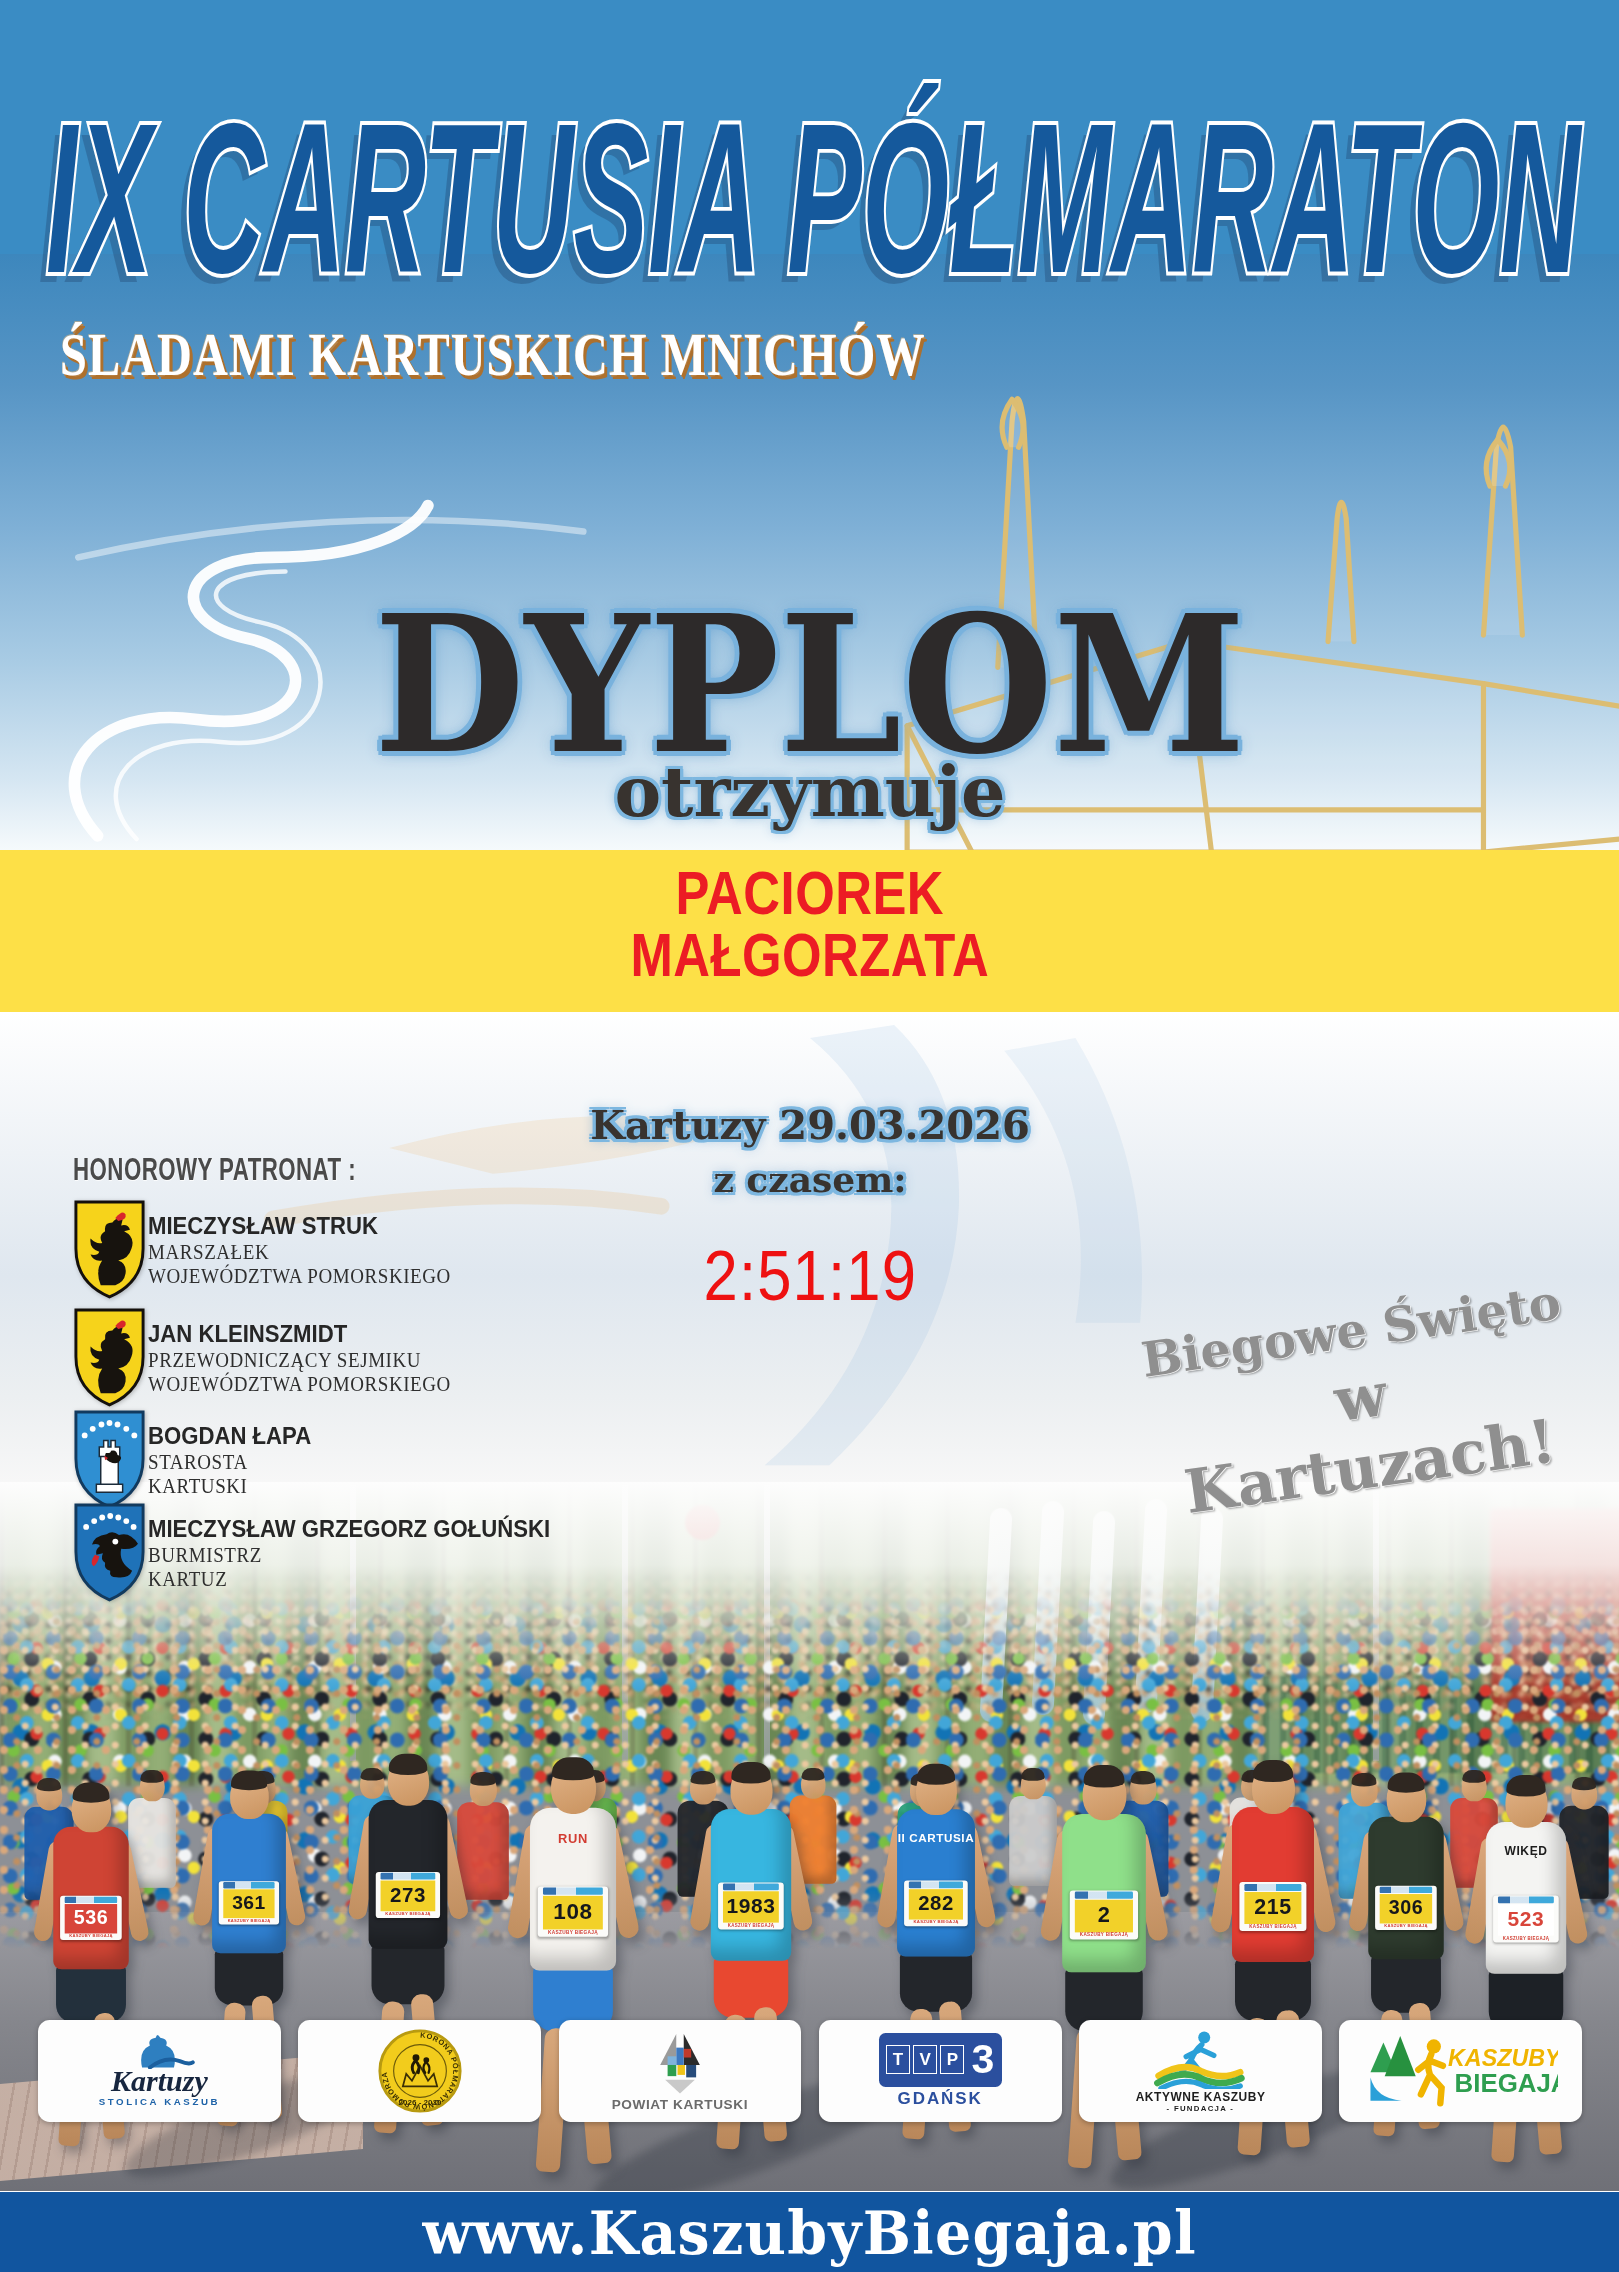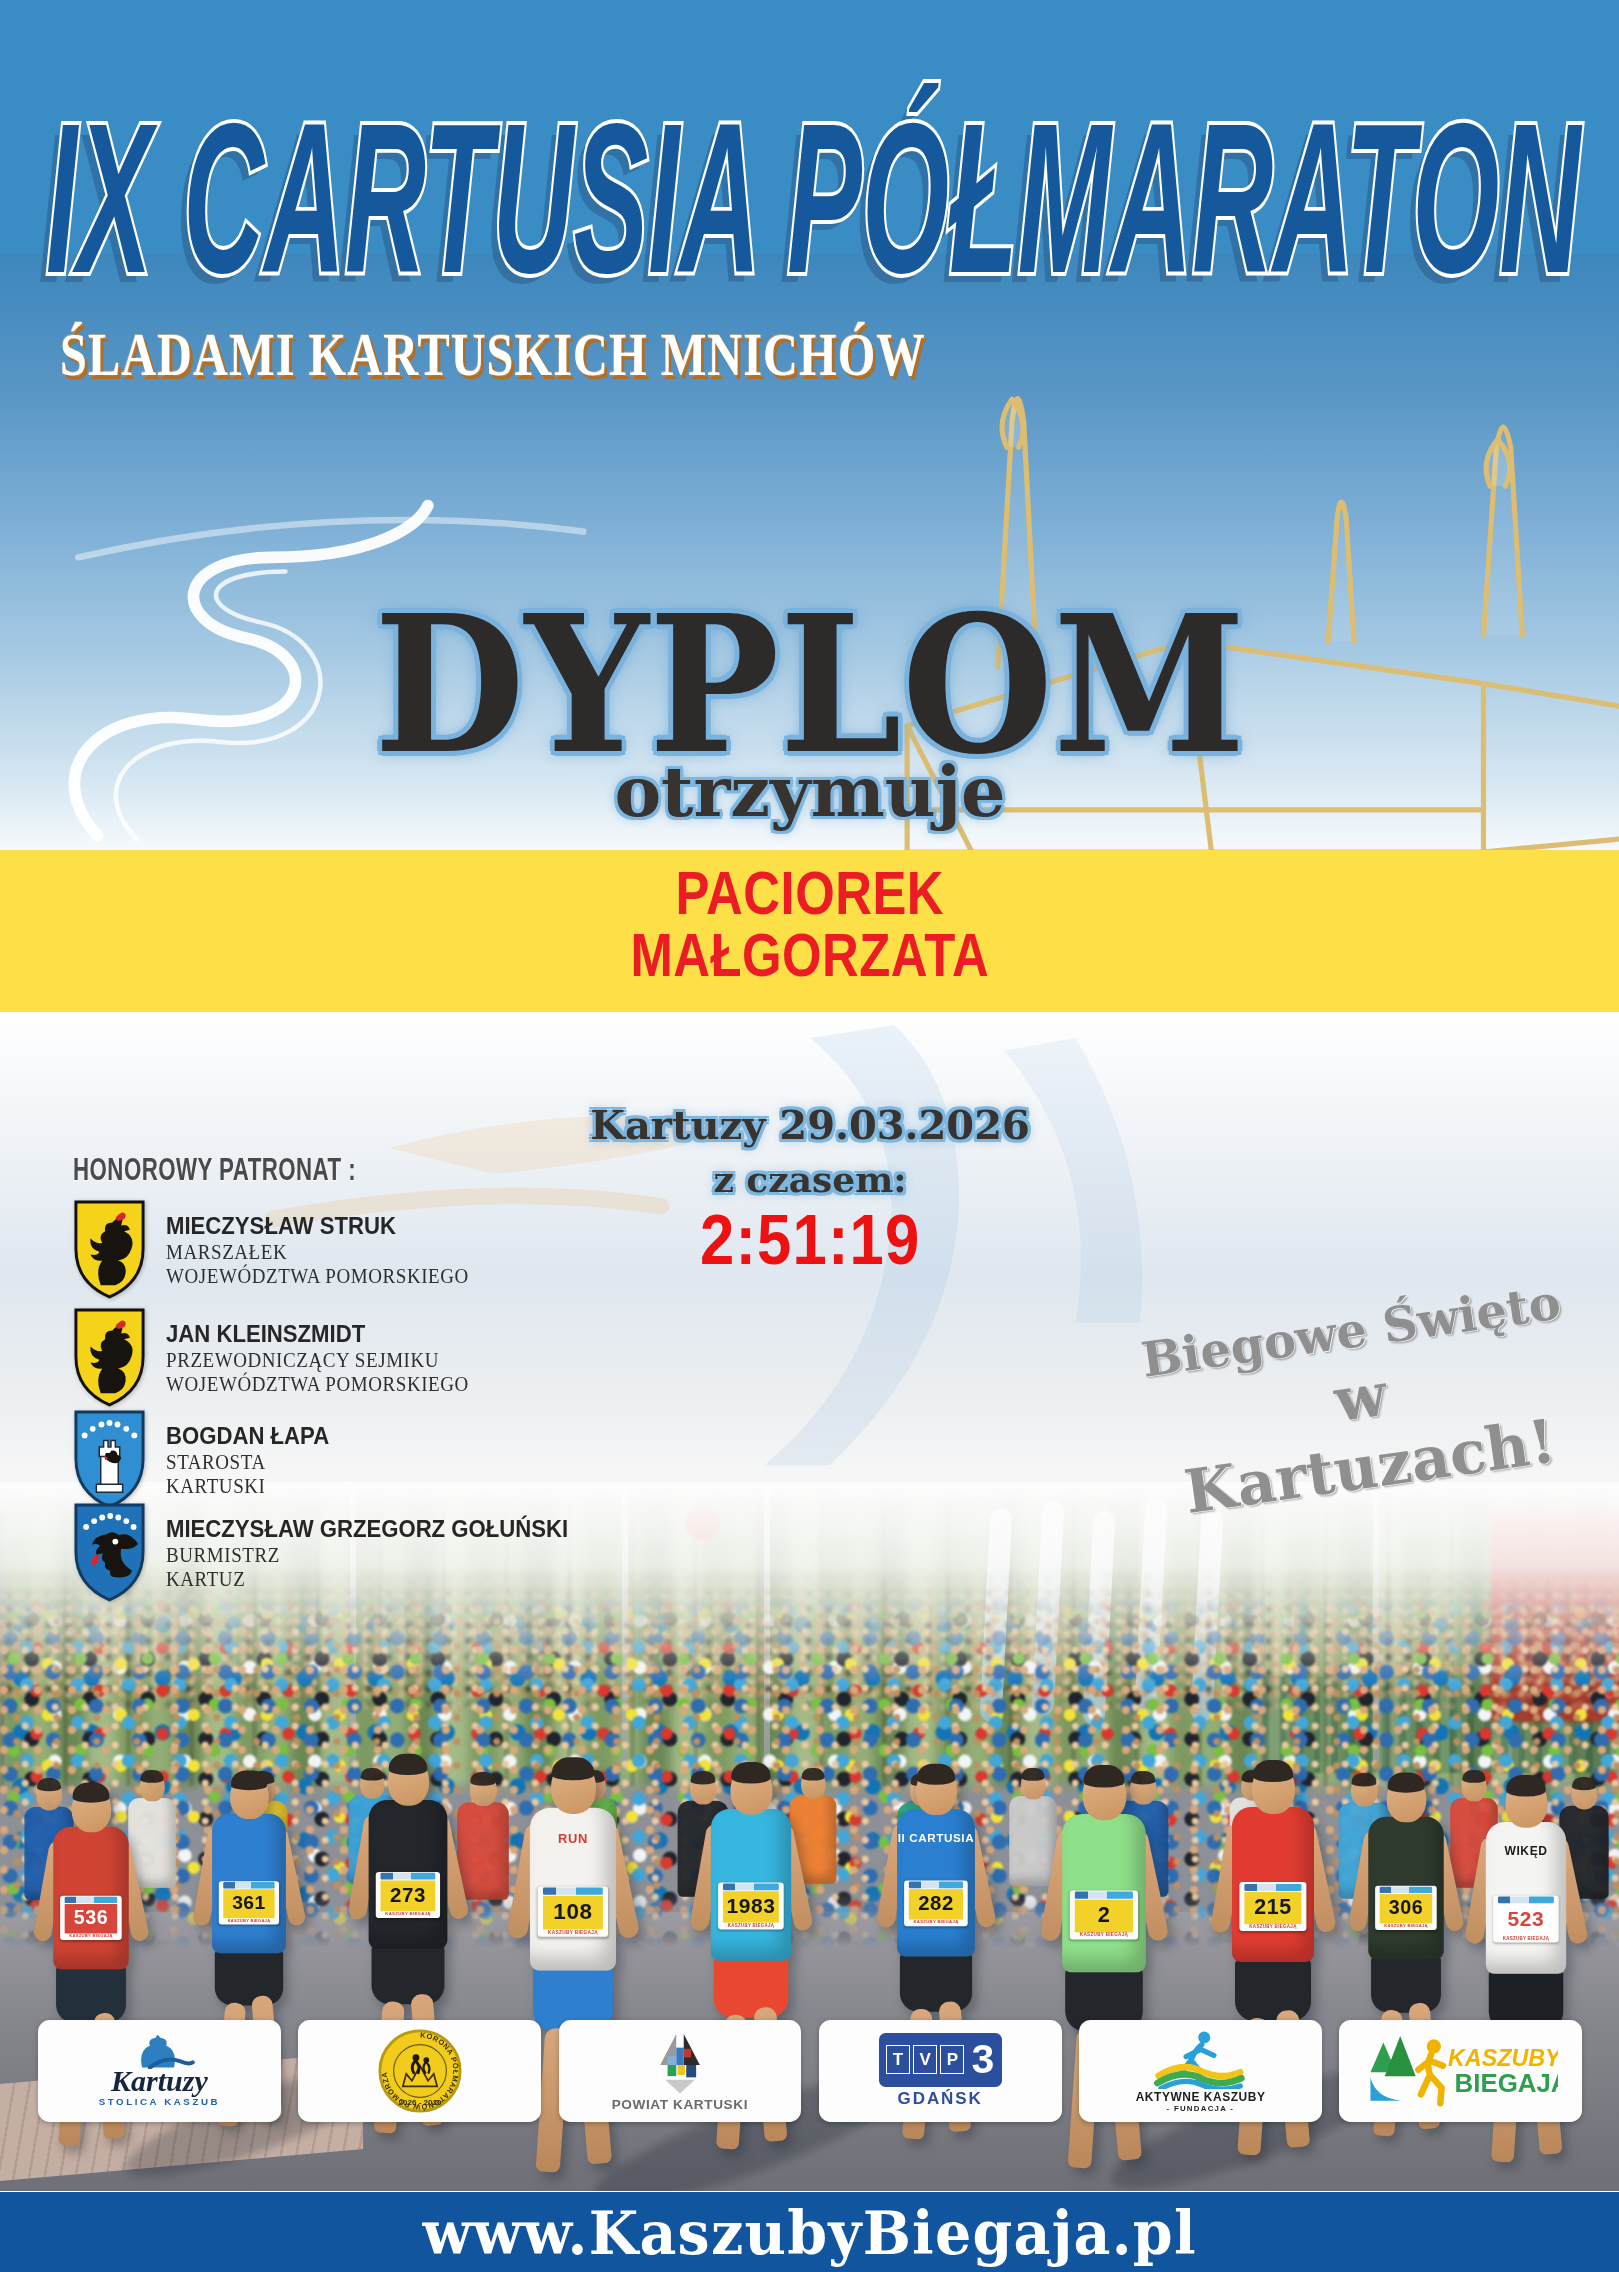--- a/index.html
+++ b/index.html
@@ -32,41 +32,41 @@
   .blue-glow{color:#38332f;
     text-shadow:-2.6px -2.6px 0 #7db7e0,2.6px -2.6px 0 #7db7e0,-2.6px 2.6px 0 #7db7e0,2.6px 2.6px 0 #7db7e0,
                 -3.2px 0 0 #7db7e0,3.2px 0 0 #7db7e0,0 -3.2px 0 #7db7e0,0 3.2px 0 #7db7e0,0 0 11.7px rgba(96,156,205,.85);}
   .dyplom{top:591px;font-size:189px;line-height:1;}
   .dyplom .sx{transform:scaleX(.92);}
   .otrzymuje{top:750px;font-size:70px;}
   .completion{top:1044px;font-size:40px;}
   .completion .sx{transform:scaleX(.97);}
   .placedate{top:1101px;font-size:40px;}
   .timelabel{top:1158px;font-size:36px;}
-  .timevalue{top:1200px;font-size:70px;font-weight:bold;color:#ee1111;letter-spacing:1.3px;}
+  .timevalue{top:1236px;font-size:70px;font-weight:normal;color:#ee1111;letter-spacing:1.3px;}
   .timevalue .sx{transform:scaleX(.88);}
 
   
   .name-band{position:absolute;left:0;top:850px;width:100%;height:162px;background:#fde047;}
   .name-line{position:absolute;left:0;right:0;text-align:center;font-weight:bold;color:#ec1c24;
     font-size:62px;letter-spacing:0.6px;line-height:1;}
   .name-line .sx{transform:scaleX(.82);}
   .name1{top:11.7px;} .name2{top:74px;}
 
   
   .mid{position:absolute;left:0;top:1012px;width:100%;height:470px;
     background:linear-gradient(180deg,#ffffff 0,#eef2f6 30%,#dfe7ef 56%,#eceff1 82%,#f7f7f7 100%);}
   .mid-art{position:absolute;left:0;top:1012px;width:1620px;height:470px;opacity:.5;}
 
   
   .patronat{position:absolute;left:73px;top:1152px;z-index:6;}
   .patronat-h{font-weight:bold;font-size:31px;color:#4a4a4a;letter-spacing:0.6px;
     transform:scaleX(.72);transform-origin:left top;white-space:nowrap;
     text-shadow:0.6px 0.6px 0 rgba(255,255,255,.8);}
-  .patron{position:absolute;left:0;width:713px;display:flex;gap:20px;align-items:flex-start;}
+  .patron{position:absolute;left:0;width:713px;display:flex;gap:2px;align-items:flex-start;}
   .p1{top:47px;} .p2{top:155px;} .p3{top:257px;} .p4{top:350px;}
   .crest{width:73px;height:101px;flex:0 0 auto;filter:drop-shadow(1.3px 1.9px 1.9px rgba(0,0,0,.25));}
   .patron-text{padding-top:13px;}
   .patron-name{font-weight:bold;font-size:24.6px;color:#262626;transform:scaleX(.9);
     transform-origin:left top;white-space:nowrap;}
   .patron-line{font-family:"Liberation Serif",serif;font-size:20px;color:#2e2e2e;
     letter-spacing:0.6px;transform:scaleX(.95);transform-origin:left top;white-space:nowrap;line-height:1.22;}
 
   
   .slogan{position:absolute;left:1147px;top:1302px;width:428px;transform:rotate(-8deg);z-index:6;

